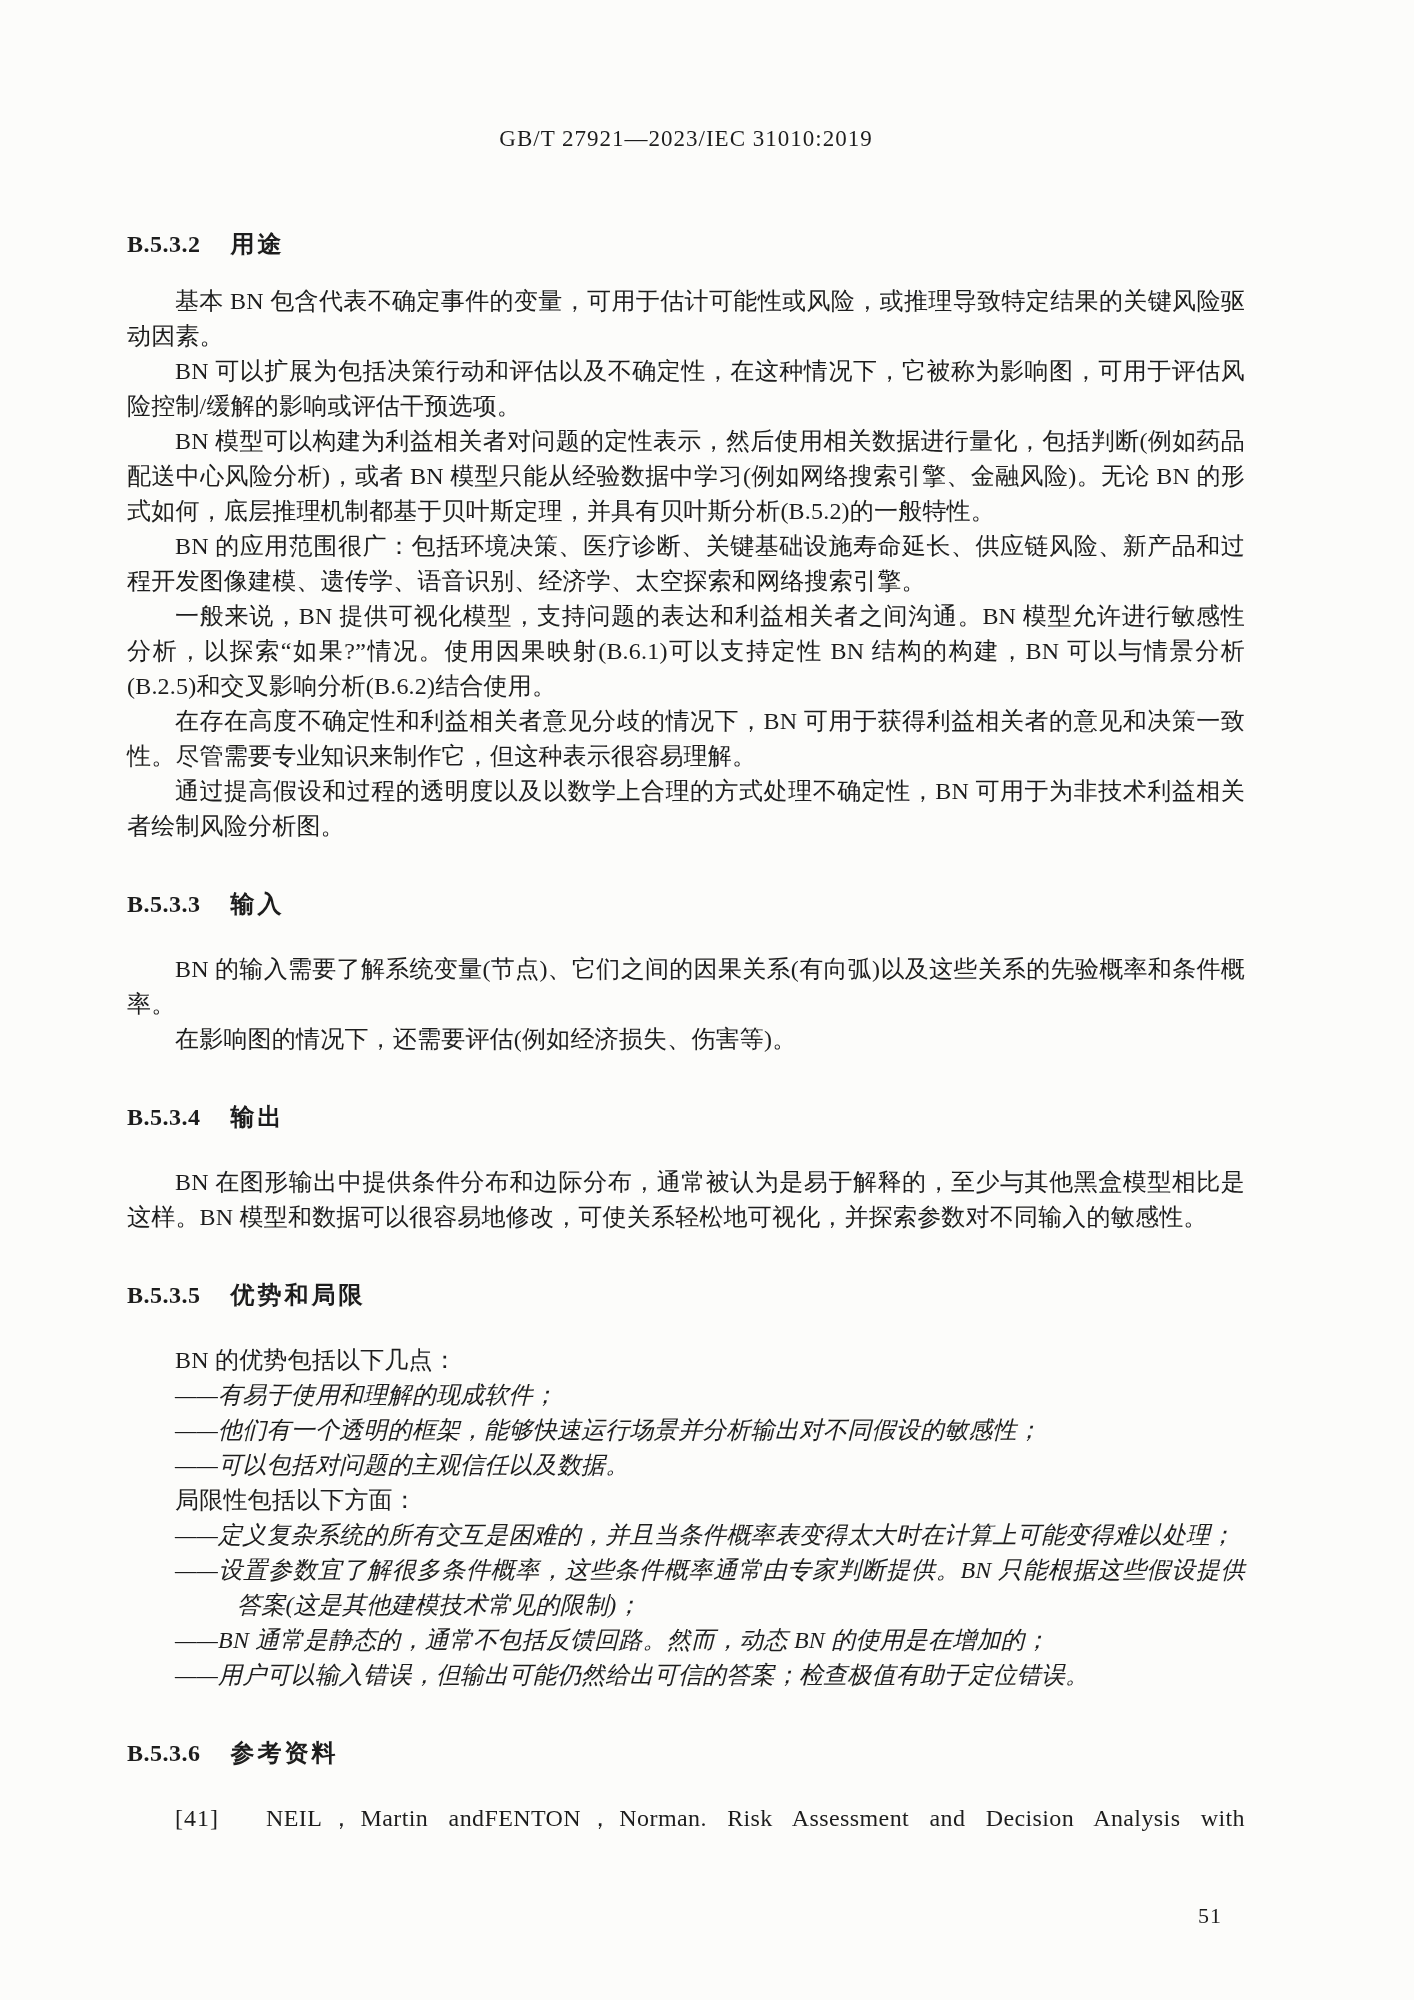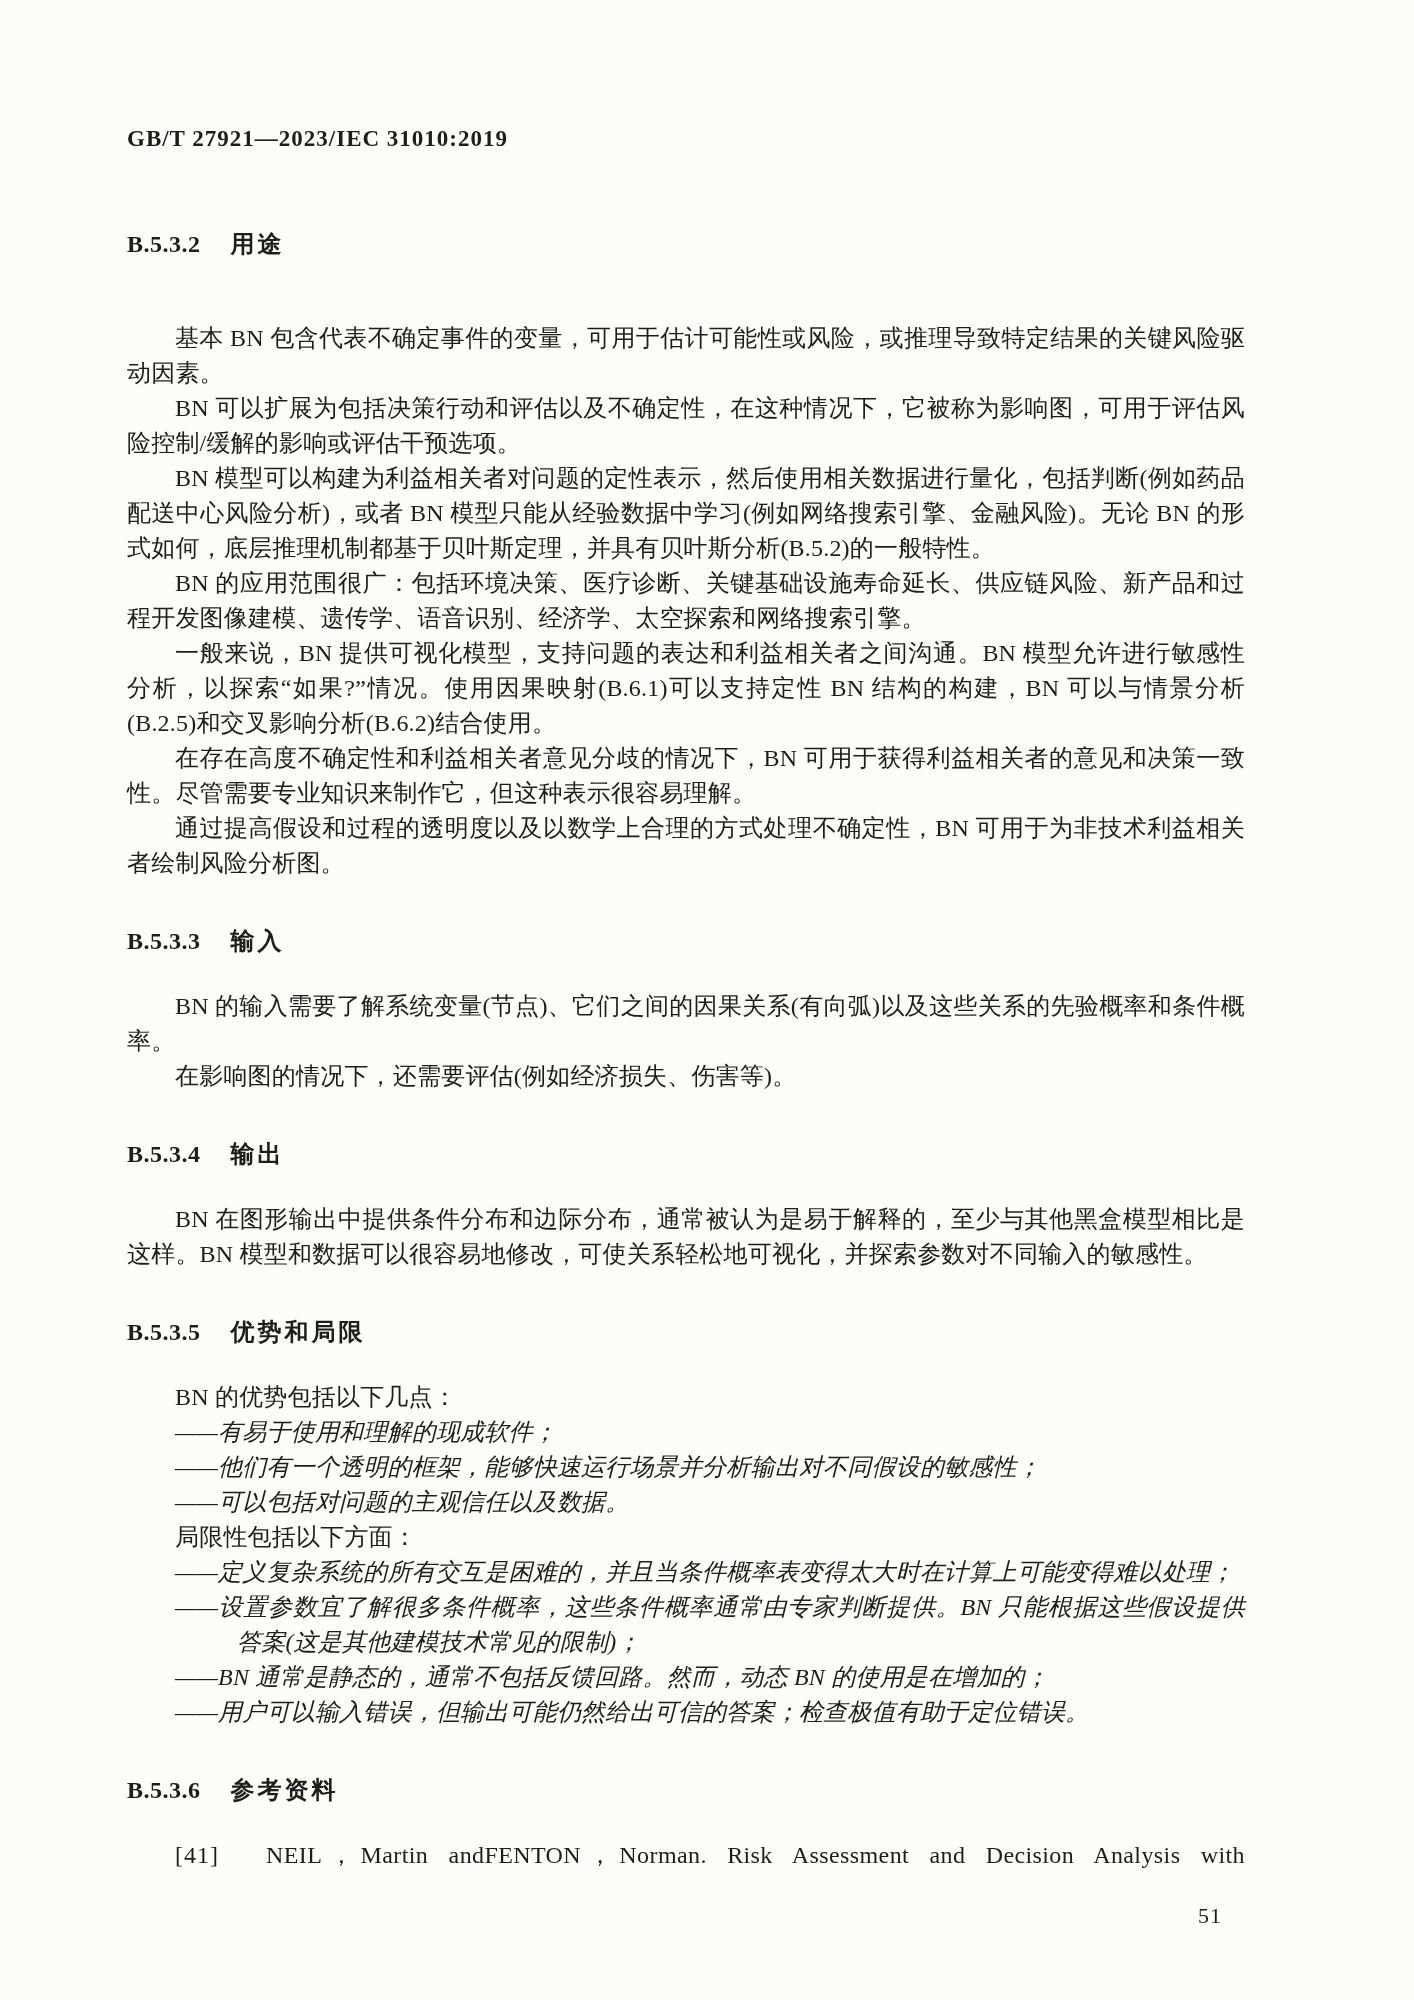--- a/index.html
+++ b/index.html
@@ -10,34 +10,34 @@
     box-sizing:border-box;
     background:#fcfcfa;
     color:#1d1d1d;
     font-family:"Liberation Serif","DejaVu Serif",serif;
     font-size:24px;
     line-height:35px;
     padding:124px 169px 0 127px;
     overflow:hidden;
   }
   .running-head {
-    text-align:left;
-    font-weight:bold;
+    text-align:center;
+    font-weight:normal;
     font-size:23px;
     letter-spacing:1px;
     line-height:30px;
     white-space:nowrap;
   }
   .section-heading {
     margin:42px 0 30px 0;
     font-weight:bold;
     font-size:24px;
     line-height:35px;
   }
-  .section-heading.first { margin-top:72px; margin-bottom:59px; }
+  .section-heading.first { margin-top:72px; margin-bottom:22px; }
   .section-heading .num {
     font-family:"Liberation Serif","DejaVu Serif",serif;
     margin-right:30px;
     letter-spacing:0.5px;
   }
   .section-heading .label {
     font-family:"Liberation Sans","DejaVu Sans",sans-serif;
     letter-spacing:3px;
   }
   p.para {

